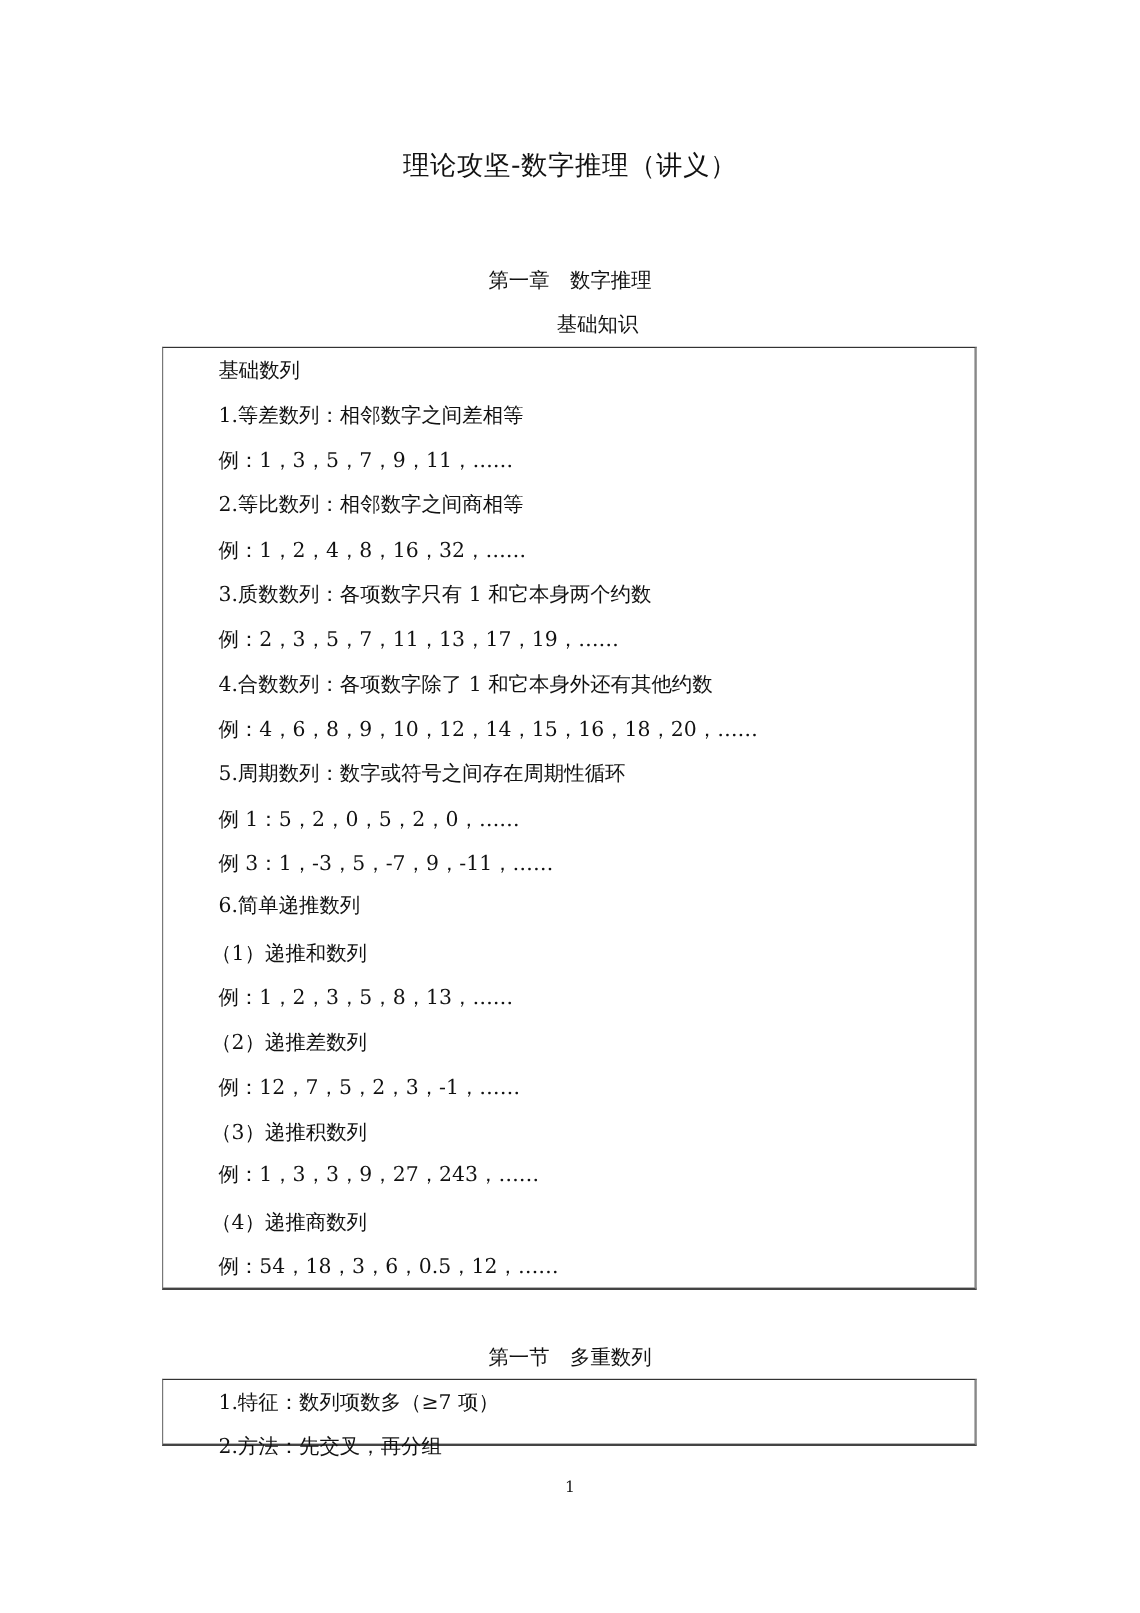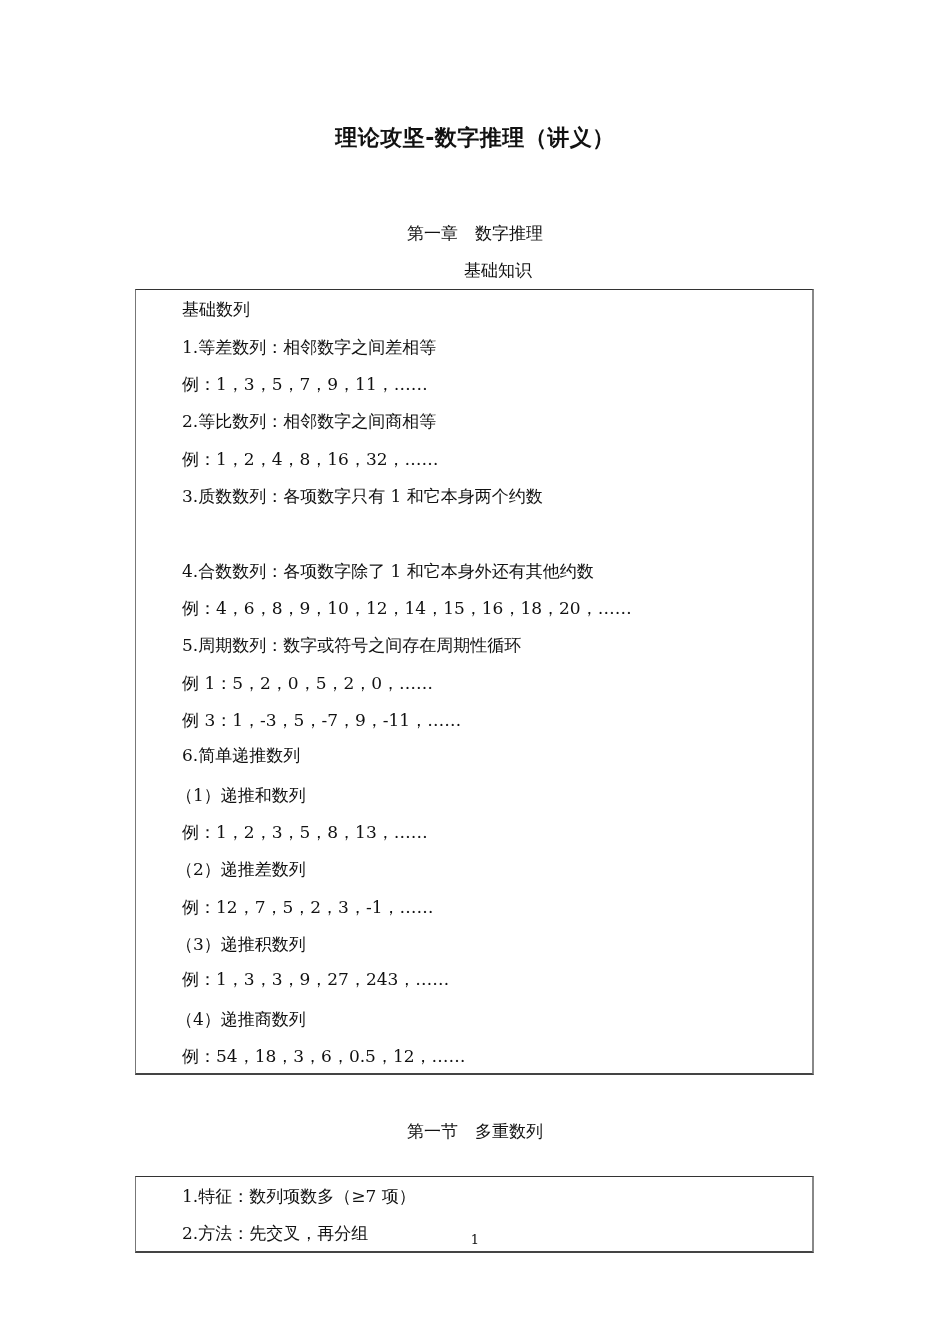--- a/index.html
+++ b/index.html
@@ -3,21 +3,21 @@
 <meta charset="utf-8">
 <style>
   html, body { margin: 0; padding: 0; background: #ffffff; }
   body {
     width: 950px; height: 1344px; position: relative; overflow: hidden;
     font-family: "DejaVu Serif", "Liberation Serif", serif;
     color: #111111;
   }
   .title {
     position: absolute; left: 0; width: 950px; top: 123px;
-    text-align: center; font-size: 22px; font-weight: bold;
+    text-align: center; font-size: 22px; font-weight: normal;
     font-family: "DejaVu Sans", "Liberation Sans", sans-serif;
     letter-spacing: 0.5px;
   }
   .heading {
     position: absolute; left: 0; width: 950px; text-align: center;
     font-size: 17px; white-space: pre;
   }
   .box {
     position: absolute; left: 135px; width: 679px;
     border: 1px solid #333333;
@@ -43,36 +43,37 @@
 <div class="heading" style="top:222px;">第一章　数字推理</div>
 <div class="heading" style="top:259px;margin-left:23px;">基础知识</div>
 
 <div class="box" style="top:289px; height:786px;">
   <div class="line" style="top:9px;">基础数列</div>
   <div class="line" style="top:47px;text-align:right;">1.等差数列：相邻数字之间差相等</div>
   <div class="line" style="top:84px;">例：1，3，5，7，9，11，……</div>
   <div class="line" style="top:121px;">2.等比数列：相邻数字之间商相等</div>
   <div class="line" style="top:159px;">例：1，2，4，8，16，32，……</div>
   <div class="line" style="top:196px;">3.质数数列：各项数字只有 1 和它本身两个约数</div>
+  <div class="line" style="top:233px;">例：2，3，5，7，11，13，17，19，……</div>
   <div class="line" style="top:271px;">4.合数数列：各项数字除了 1 和它本身外还有其他约数</div>
   <div class="line" style="top:308px;">例：4，6，8，9，10，12，14，15，16，18，20，……</div>
   <div class="line" style="top:345px;">5.周期数列：数字或符号之间存在周期性循环</div>
   <div class="line" style="top:383px;">例 1：5，2，0，5，2，0，……</div>
   <div class="line" style="top:420px;">例 3：1，-3，5，-7，9，-11，……</div>
   <div class="line" style="top:455px;">6.简单递推数列</div>
   <div class="line" style="top:495px; left:40px;">（1）递推和数列</div>
   <div class="line" style="top:532px;">例：1，2，3，5，8，13，……</div>
   <div class="line" style="top:569px; left:40px;">（2）递推差数列</div>
   <div class="line" style="top:607px;">例：12，7，5，2，3，-1，……</div>
   <div class="line" style="top:644px; left:40px;">（3）递推积数列</div>
   <div class="line" style="top:679px;">例：1，3，3，9，27，243，……</div>
   <div class="line" style="top:719px; left:40px;">（4）递推商数列</div>
   <div class="line" style="top:756px;">例：54，18，3，6，0.5，12，……</div>
 </div>
 
 <div class="heading" style="top:1120px;">第一节　多重数列</div>
 
-<div class="box" style="top:1176px; height:77px;">
+<div class="box" style="top:1149px; height:56px;">
   <div class="line" style="top:9px;">1.特征：数列项数多（≥7 项）</div>
   <div class="line" style="top:46px;">2.方法：先交叉，再分组</div>
 </div>
 
 <div class="page-num">1</div>
 
 </body></html>

